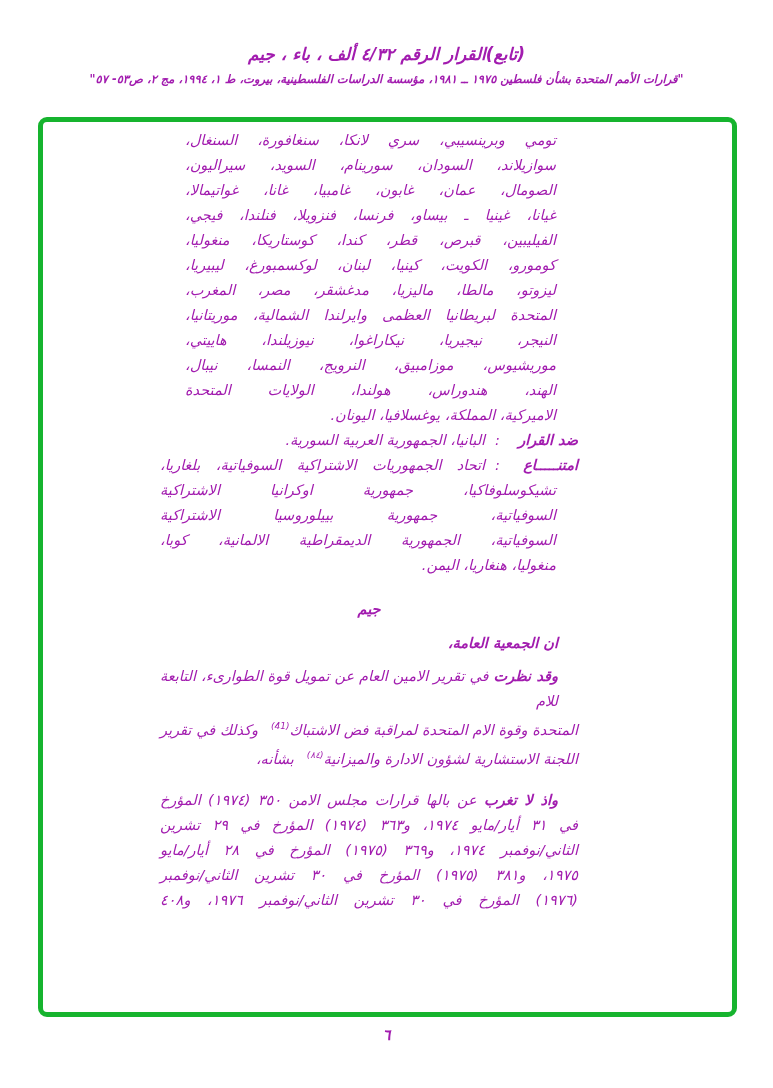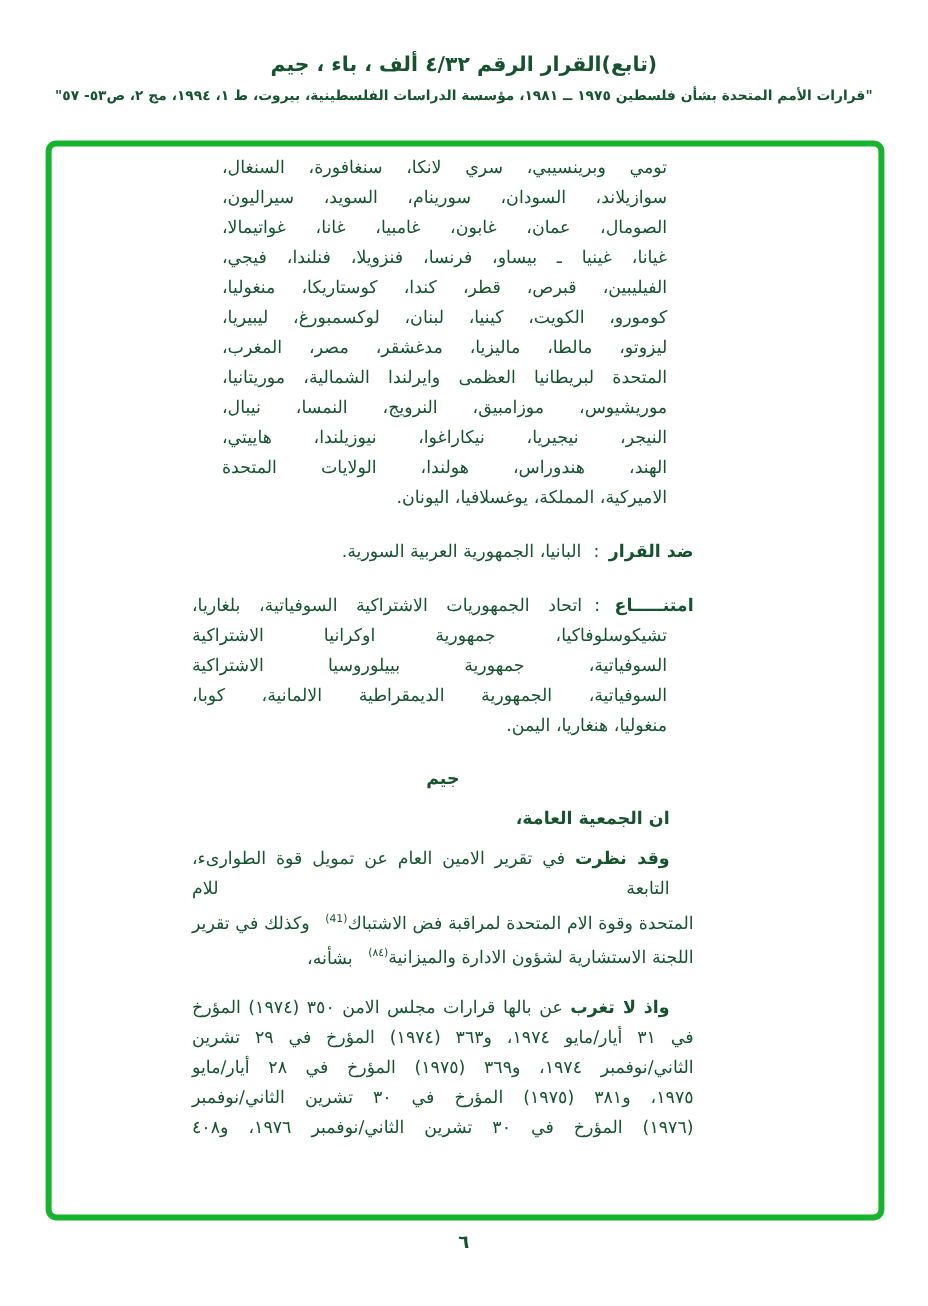--- a/index.html
+++ b/index.html
@@ -18,21 +18,21 @@
     box-sizing:border-box; border:5px solid #16b42e; border-radius:9px;
   }
   
   .tcol {
     position:absolute; left:160px; top:128px; width:418px;
     direction:rtl; text-align:right; font-size:14.5px; line-height:25px;
   }
   .jline { text-align:justify; text-align-last:justify; text-justify:inter-word; }
   .nline { text-align:right; }
   .countries { margin:0 22px 0 25px; }
-  .b { font-weight:bold;margin-top:20px; }
+  .b { font-weight:bold; }
   .lbl { display:inline-block; min-width:70px; }
   .colon { margin:0 8px 0 10px; }
   .cont-block .contline { margin-right:22px; }
   .heading-jim { text-align:center; font-weight:bold; margin-top:19px; }
   .opening { font-weight:bold; padding-right:20px; margin-top:9px; }
   .para1 { margin-top:8px; }
   .para2 { margin-top:16px; }
   .indent1 { padding-right:20px; }
   .fnref { font-size:9px; vertical-align:super; }
   .gap-after-ref { margin-right:13px; }
@@ -44,42 +44,42 @@
   .fnrule { width:108px; border-top:1.5px solid #2a2a2a; margin:0 6px 7px auto; }
   
   .pageno {
     position:absolute; top:1026px; left:0; right:0;
     text-align:center; font-weight:bold; font-size:15px;
   }
 </style>
 </head>
 <body>
 
-<div class="page" style="color: #14532d;">
+<div class="page" style="color: #a21caf; font-style: italic;">
 
   <div class="header">
     <div class="doc-title">(تابع)القرار الرقم ٤/٣٢ ألف ، باء ، جيم</div>
     <div class="doc-citation">"قرارات الأمم المتحدة بشأن فلسطين ١٩٧٥ ــ ١٩٨١، مؤسسة الدراسات الفلسطينية، بيروت، ط ١، ١٩٩٤، مج ٢، ص٥٣- ٥٧"</div>
   </div>
 
   <div class="frame" style="border-color: rgb(22, 180, 46);"></div>
 
   <div class="tcol">
 
     <div class="countries">
         <div class="jline">تومي وبرينسيبي، سري لانكا، سنغافورة، السنغال،</div>
         <div class="jline">سوازيلاند، السودان، سورينام، السويد، سيراليون،</div>
         <div class="jline">الصومال، عمان، غابون، غامبيا، غانا، غواتيمالا،</div>
         <div class="jline">غيانا، غينيا ـ بيساو، فرنسا، فنزويلا، فنلندا، فيجي،</div>
         <div class="jline">الفيليبين، قبرص، قطر، كندا، كوستاريكا، منغوليا،</div>
         <div class="jline">كومورو، الكويت، كينيا، لبنان، لوكسمبورغ، ليبيريا،</div>
         <div class="jline">ليزوتو، مالطا، ماليزيا، مدغشقر، مصر، المغرب،</div>
         <div class="jline">المتحدة لبريطانيا العظمى وايرلندا الشمالية، موريتانيا،</div>
+        <div class="jline">النيجر، نيجيريا، نيكاراغوا، نيوزيلندا، هاييتي،</div>
         <div class="jline">موريشيوس، موزامبيق، النرويج، النمسا، نيبال،</div>
-        <div class="jline">النيجر، نيجيريا، نيكاراغوا، نيوزيلندا، هاييتي،</div>
         <div class="jline">الهند، هندوراس، هولندا، الولايات المتحدة</div>
         <div class="nline">الاميركية، المملكة، يوغسلافيا، اليونان.</div>
       </div>
 
     <div class="nline">
       <span class="b lbl">ضد القرار</span><span class="colon">:</span><span>البانيا، الجمهورية العربية السورية.</span>
     </div>
 
     <div class="cont-block">
       <div class="jline">

